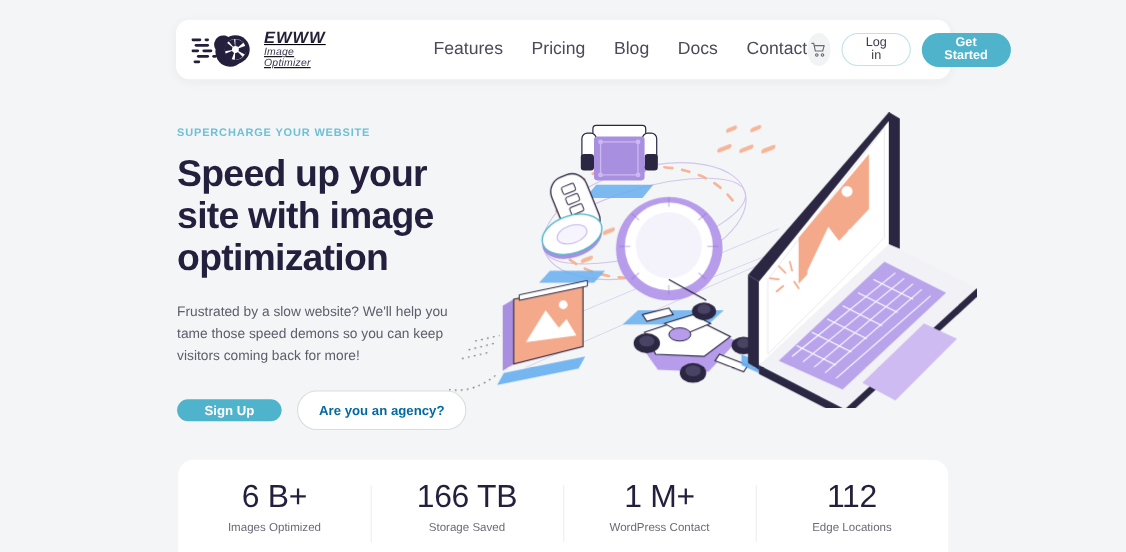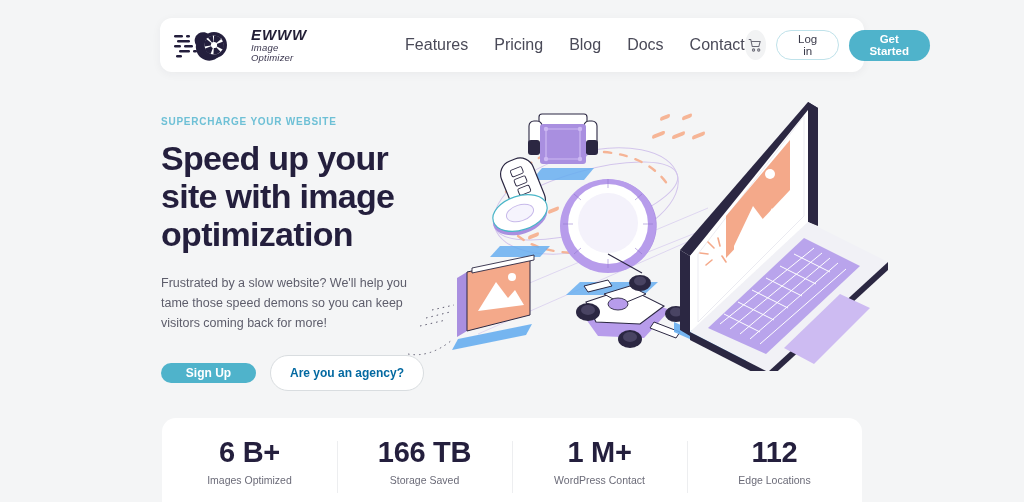--- a/index.html
+++ b/index.html
@@ -28,22 +28,23 @@
     border-radius: 12px;
     box-shadow: 0 2px 10px rgba(30,30,60,0.05);
     display: flex;
     align-items: center;
     padding: 0 14px 0 14px;
   }
 
   .brand {
     display: flex;
     align-items: center;
-    gap: 19px;
-    cursor: pointer;
+    gap: 8px;
+    cursor: pointer;
+    text-decoration: underline;
   }
   .brand-mark { width: 58px; height: 32px; display: block; flex: 0 0 auto; }
   .brand-text { display: flex; flex-direction: column; line-height: 1.05; }
   .brand-name {
     font-size: 15px;
     font-weight: bold;
     font-style: italic;
     letter-spacing: 0.9px;
     color: #231f36;
   }
@@ -205,21 +206,21 @@
   }
   .stat + .stat::before {
     content: "";
     position: absolute;
     left: 0; top: 6px;
     width: 1px; height: 52px;
     background: #edeef0;
   }
   .stat-value {
     font-size: 29px;
-    font-weight: bold;
+    font-weight: normal;
     color: #241f3d;
     letter-spacing: -0.3px;
     line-height: 34px;
   }
   .stat-label {
     margin-top: 5px;
     font-size: 10.5px;
     color: #6b6b78;
   }
 </style>

